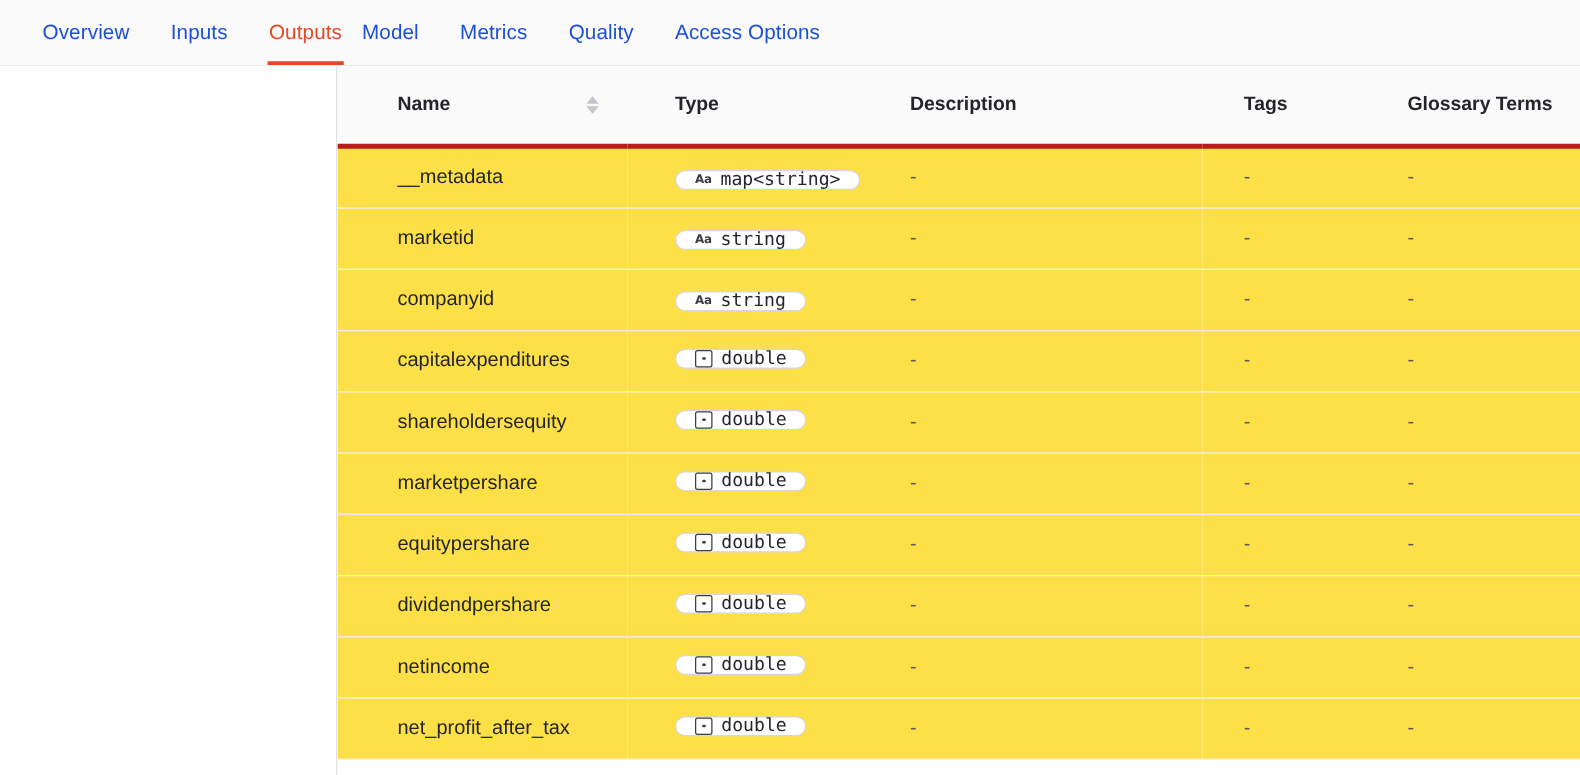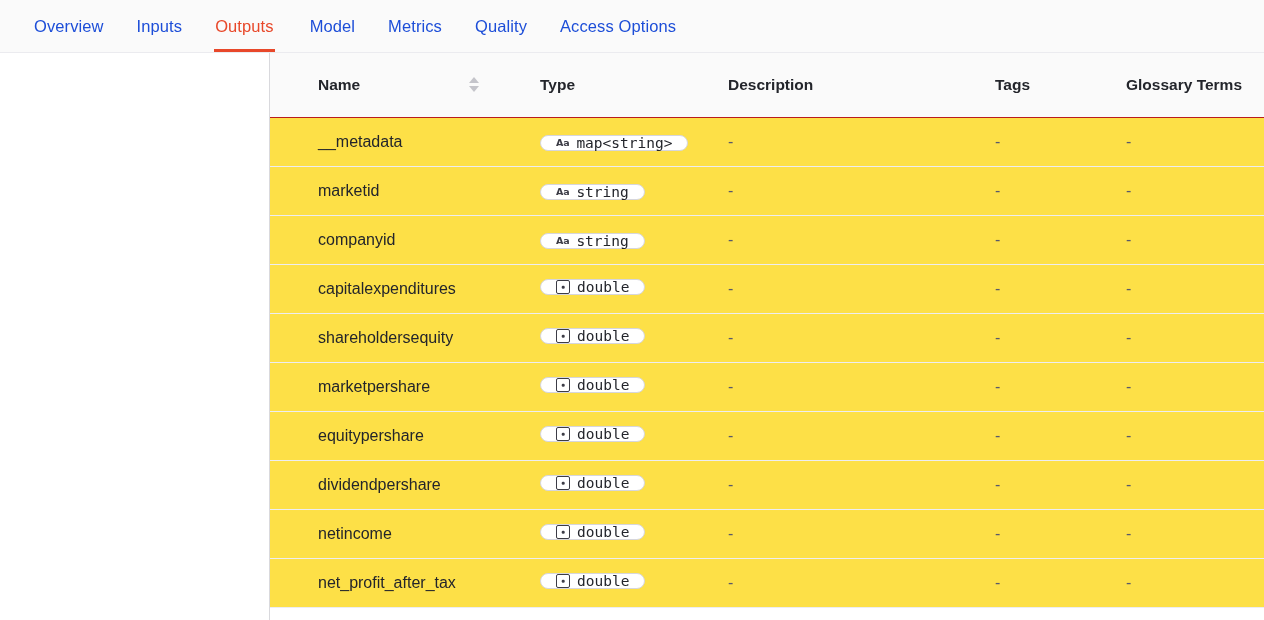--- a/index.html
+++ b/index.html
@@ -40,21 +40,21 @@
     font-size: 16.5px;
     color: #1d4ed8;
     margin-right: 33px;
     cursor: pointer;
     white-space: nowrap;
     letter-spacing: 0.1px;
   }
   .nav-tab.active {
     color: #e8482a;
     font-weight: 400;
-    margin-right: 36px;
+    margin-right: 16px;
   }
   .nav-tab.active::after {
     content: "";
     position: absolute;
     left: -1px;
     right: -1px;
     bottom: 0;
     height: 3px;
     background: #e8482a;
   }
@@ -105,21 +105,21 @@
   col.c-tags  { width: 134px; }
   col.c-gloss { width: 184px; }
 
   thead th {
     background: #fafafa;
     height: 64px;
     padding: 0 0 0 48px;
     font-size: 15.5px;
     font-weight: bold;
     color: #23252b;
-    border-bottom: 1px solid #b91c1c;
+    border-bottom: 4px solid #b91c1c;
     line-height: 1.28;
   }
   thead th.th-name    { padding-left: 48px; }
   thead th.th-type    { padding-left: 38px; }
   thead th.th-desc    { padding-left: 32px; }
   thead th.th-tags    { padding-left: 33px; }
   thead th.th-gloss   { padding-left: 30px; }
 
   .th-flex {
     display: flex;

